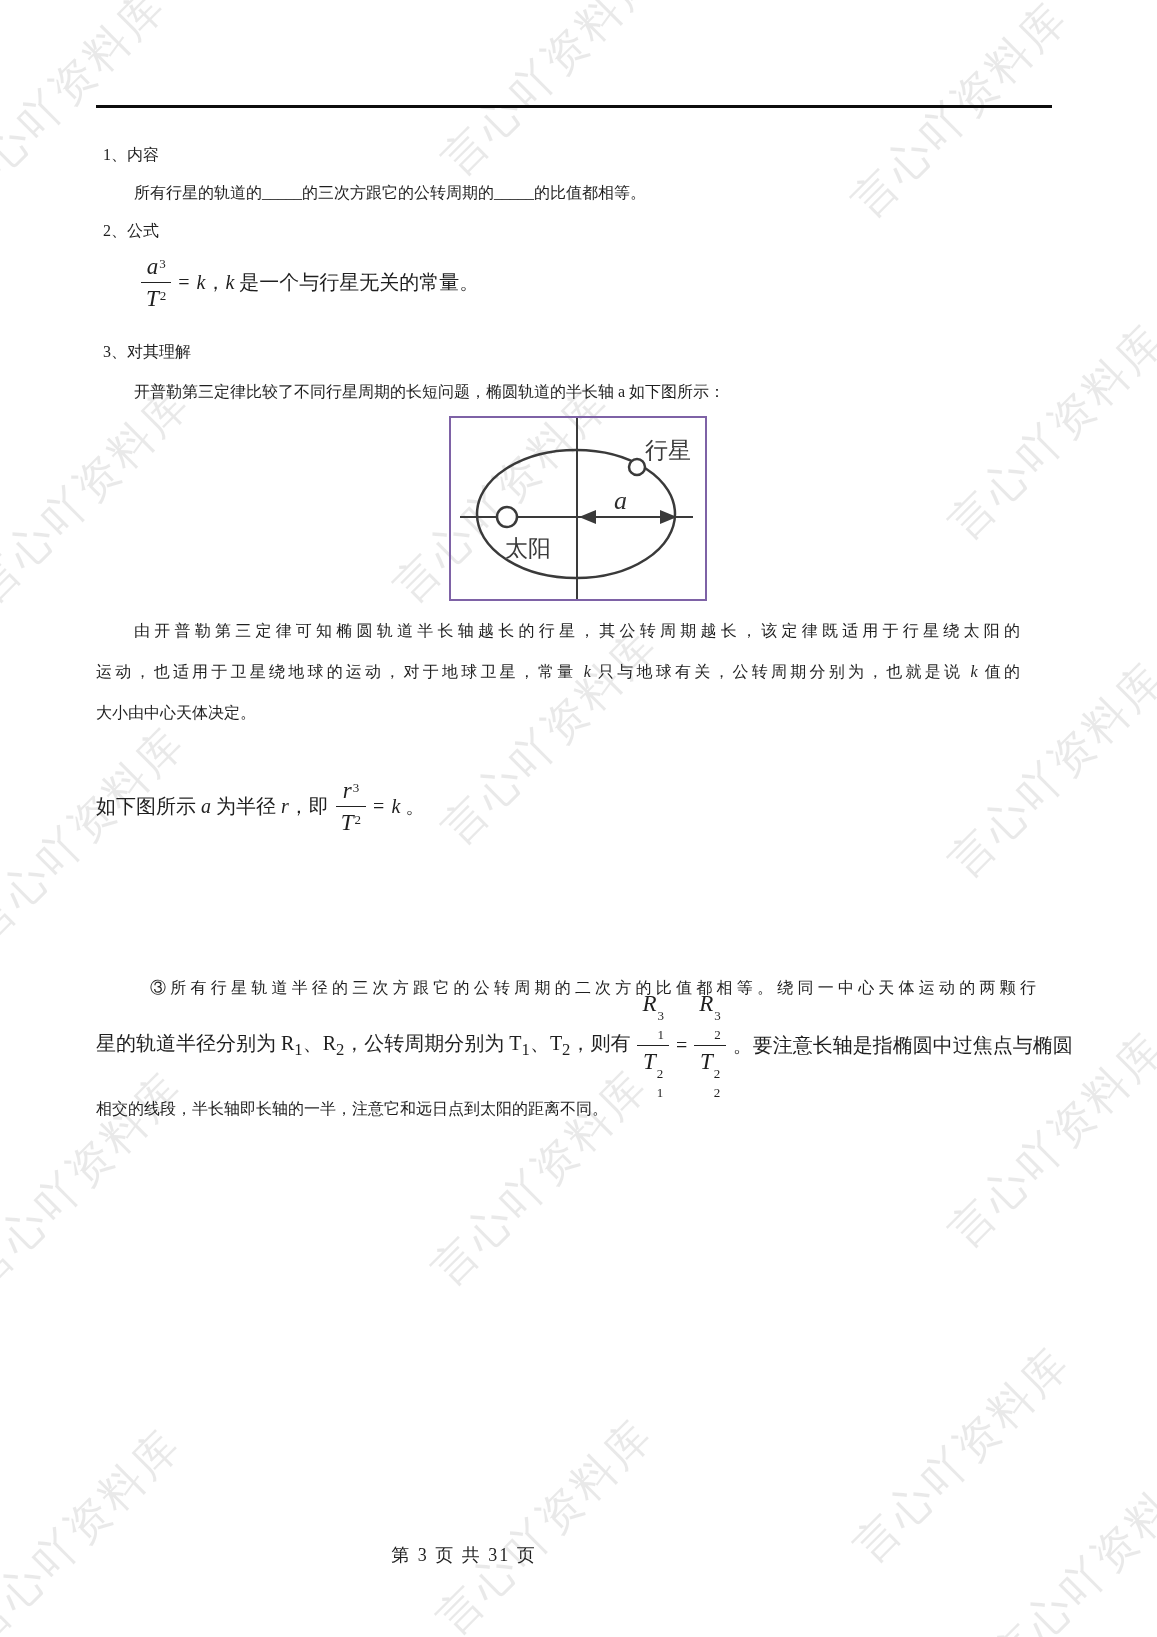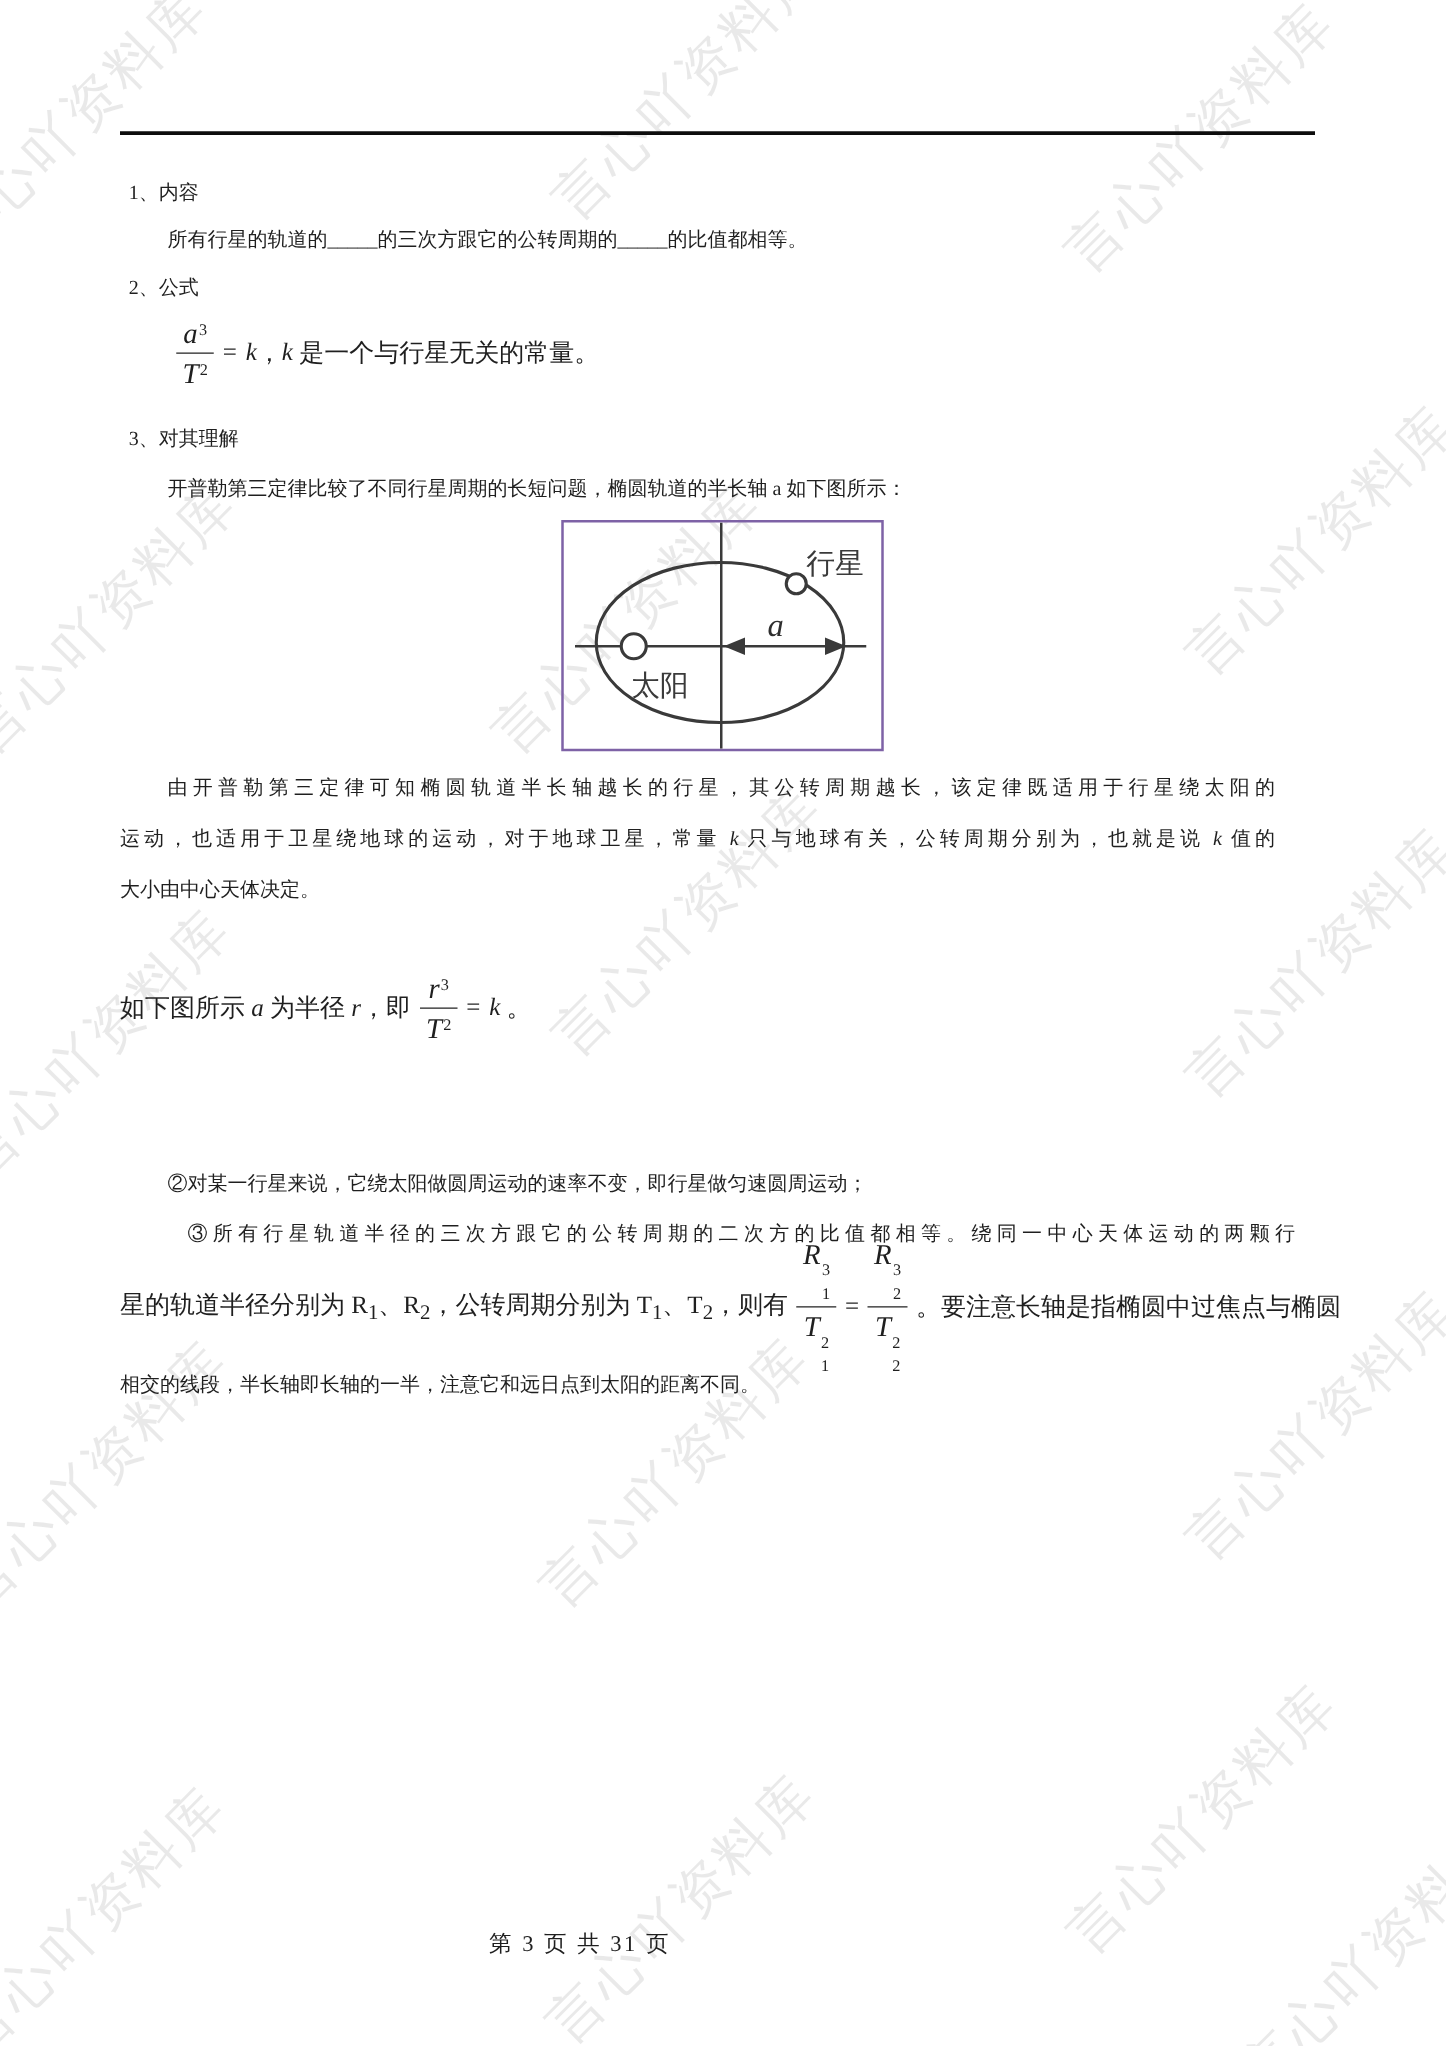--- a/index.html
+++ b/index.html
@@ -154,21 +154,20 @@
     <span class="seg"><span>如下图所示 </span><span class="vit">a</span><span> 为半径 </span><span class="vit">r</span><span>，即</span></span>
     <span class="frac">
         <span class="fnum"><span class="vit">r</span><sup>3</sup></span>
         <span class="fden"><span class="vit">T</span><sup>2</sup></span>
       </span>
     <span class="seg">=</span>
     <span class="seg vit" style="margin-left:7px">k</span>
     <span class="seg"> 。</span>
   </div>
 
-  <div class="blk t blk-i2">②对某一行星来说，它绕太阳做圆周运动的速率不变，即行星做匀速圆周运动；</div>
   <div class="blk t jline ind blk-i3a">③所有行星轨道半径的三次方跟它的公转周期的二次方的比值都相等。绕同一中心天体运动的两颗行</div>
 
   <div class="blk frow blk-i3b">
     <span class="seg"><span>星的轨道半径分别为 </span><span>R</span><sub>1</sub><span>、</span><span>R</span><sub>2</sub><span>，公转周期分别为 </span><span>T</span><sub>1</sub><span>、</span><span>T</span><sub>2</sub><span>，则有</span></span>
     <span class="frac">
         <span class="fnum"><span class="vit">R</span><span class="ss">
             <span>3</span>
             <span>1</span>
           </span></span>
         <span class="fden"><span class="vit">T</span><span class="ss">

